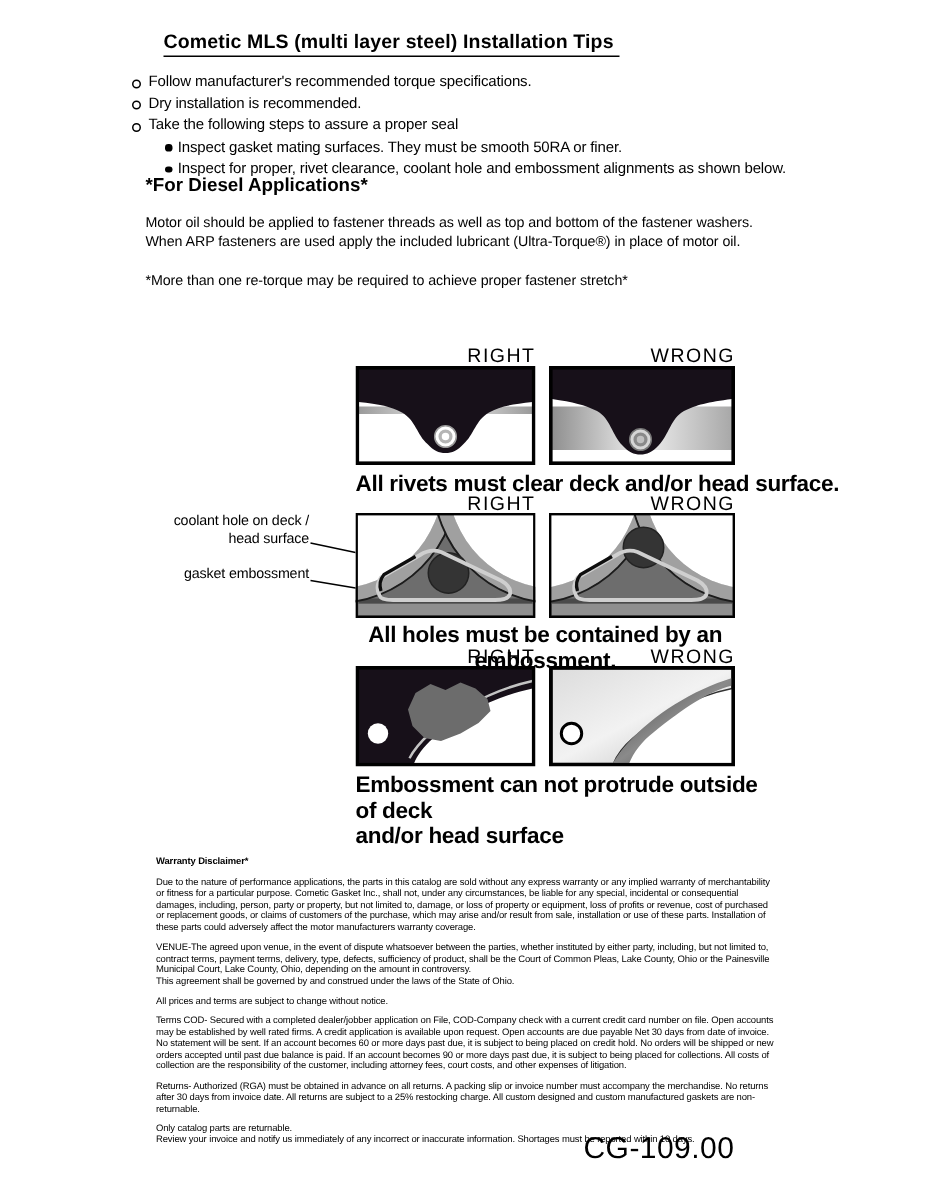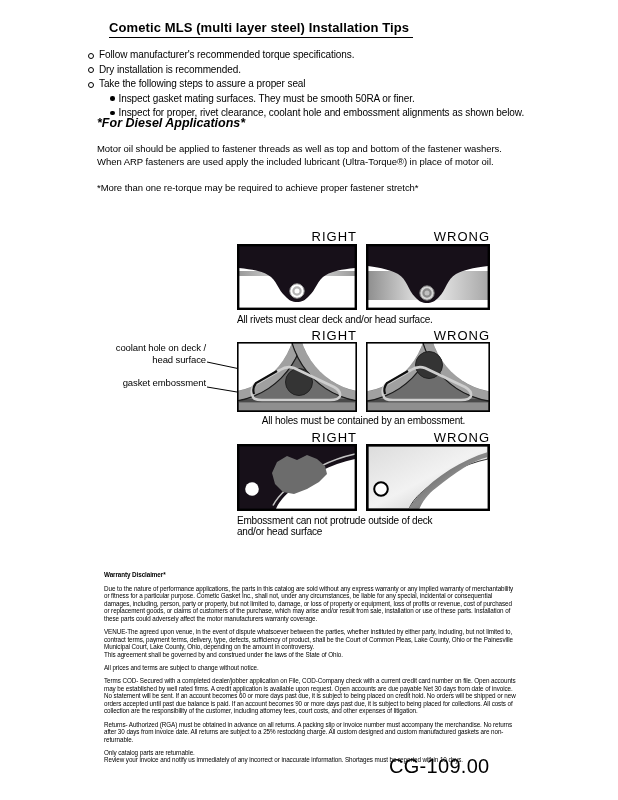--- a/index.html
+++ b/index.html
@@ -14,25 +14,25 @@
     border-bottom:1.8px solid #000;padding-bottom:2px;padding-right:4px;white-space:nowrap;margin-left:12px;
   }
   
   .bullets{left:88px;top:48px;width:440px;font-size:10px;letter-spacing:-.1px;}
   .b-row{display:flex;align-items:flex-start;line-height:14.5px;text-align:center;}
   .b-row.sub{margin-left:22px;}
   .mk-circle{flex:none;width:4px;height:4px;border:1px solid #000;border-radius:50%;margin:4.5px 5px 0 0;}
   .mk-dot{flex:none;width:4.5px;height:4.5px;background:#000;border-radius:50%;margin:4.5px 4px 0 0;}
   
   .diesel{left:97px;top:116px;width:470px;}
-  .diesel h2{margin:0 0 8px 0;font-size:12.5px;font-weight:bold;font-style:italic;}
+  .diesel h2{margin:0 0 8px 0;font-size:12.5px;font-weight:bold;}
   .diesel p{margin:12px 0 12px 0;font-size:9.5px;line-height:13.4px;letter-spacing:-.05px;white-space:pre-line;}
   
   .fig-label{font-size:13px;letter-spacing:1px;text-align:right;white-space:nowrap;}
-  .fig-caption{font-size:10px;font-weight:normal;letter-spacing:-.2px;white-space:pre-line;}
+  .fig-caption{font-size:15px;font-weight:bold;letter-spacing:-.2px;white-space:pre-line;}
   .panel{position:absolute;}
   .panel svg{display:block;}
   .callout{font-size:9.5px;text-align:right;line-height:11.5px;letter-spacing:-.1px;}
   .callout-lines{position:absolute;left:0;top:0;width:618px;height:800px;pointer-events:none;}
   
   .warranty{left:104px;top:571px;width:414px;font-size:6.3px;line-height:7.6px;letter-spacing:-.08px;}
   .warranty .w-head{font-weight:bold;margin:0 0 6px 0;}
   .warranty p{margin:0 0 5.5px 0;white-space:pre-line;}
   .catnum{left:389px;top:755px;font-size:20px;letter-spacing:.3px;}
 </style>

